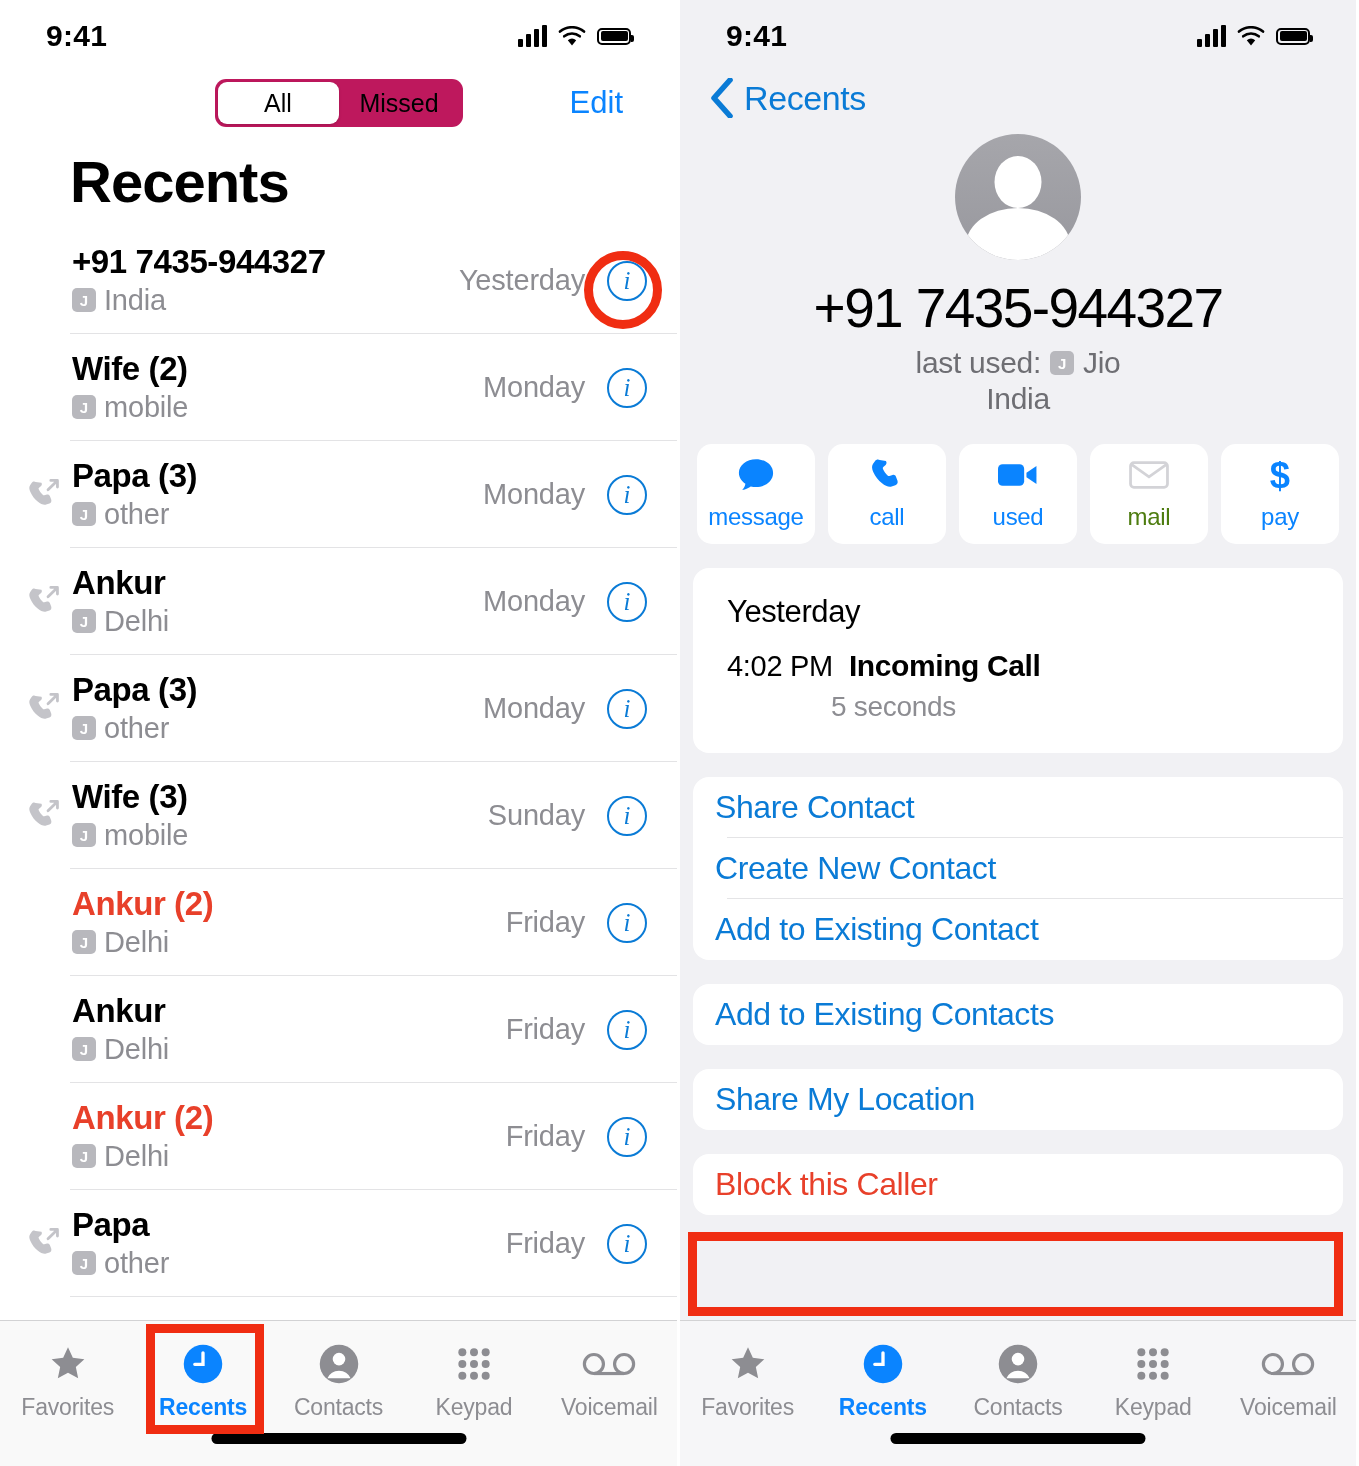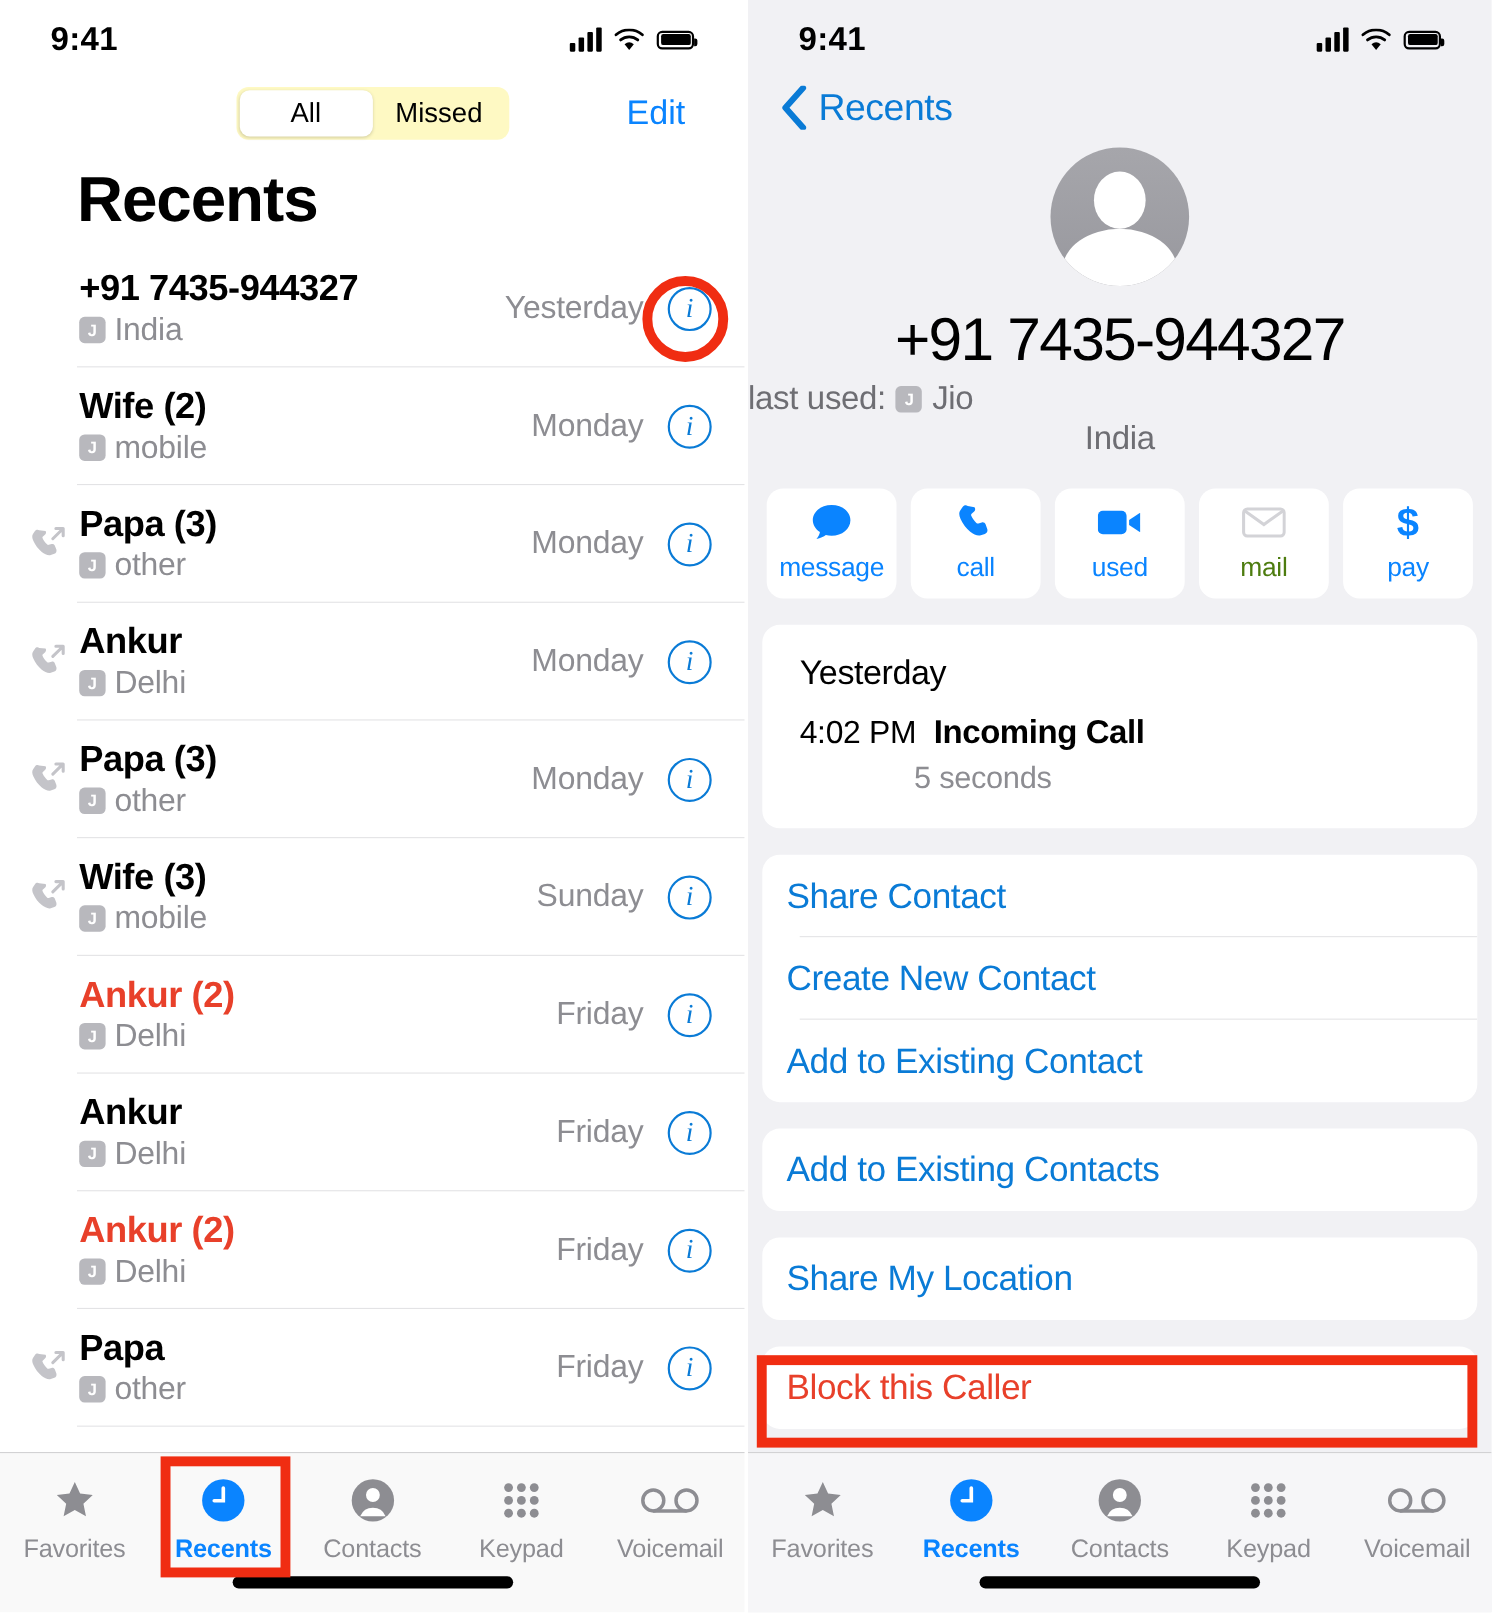--- a/index.html
+++ b/index.html
@@ -45,21 +45,21 @@
     content:""; position:absolute; right:-5px; top:5px;
     width:3px; height:7px; background:#000; border-radius:0 2px 2px 0;
   }
 
   
   .navrow {
     height:62px; display:flex; align-items:center;
     justify-content:center; position:relative; padding:0 24px;
   }
   .segmented {
-    background:#fef9c3; border-radius:11px; padding:3px;
+    background:#be185d; border-radius:11px; padding:3px;
     display:flex; width:248px; height:48px;
   }
   .seg {
     flex:1; display:flex; align-items:center; justify-content:center;
     font-size:25px; color:#000; border-radius:9px; cursor:pointer;
   }
   .seg.active { background:#fff; box-shadow:0 1px 3px rgba(0,0,0,.16); font-weight:500; }
   .edit-btn {
     position:absolute; right:54px; top:50%; transform:translateY(-50%);
     font-size:31px; color:#0a84ff; cursor:pointer;
@@ -145,21 +145,21 @@
   .avatar .body {
     position:absolute; left:50%; transform:translateX(-50%);
     bottom:-22px; width:104px; height:74px; background:#fff; border-radius:50%;
   }
 
   .contact-number {
     text-align:center; font-size:55px; color:#000;
     margin-top:16px; letter-spacing:-1.6px;
   }
   .lastused {
-    display:flex; align-items:center; justify-content:flex-start; gap:9px;
+    display:flex; align-items:center; justify-content:center; gap:9px;
     margin-top:6px; font-size:30px; color:#6e6e73; letter-spacing:-.3px;
   }
   .country { text-align:center; font-size:30px; color:#6e6e73; margin-top:2px; letter-spacing:-.3px; }
 
   .actions-row {
     display:flex; gap:13px; padding:0 14px; margin-top:28px; justify-content:center;
   }
   .action-card {
     width:118px; height:100px; background:#fff; border-radius:15px;
     display:flex; flex-direction:column; align-items:center; justify-content:center;
@@ -176,21 +176,21 @@
   .card.gap { margin-top:24px; }
 
   .history-card { padding:26px 34px 30px 34px; }
   .history-day { font-size:31px; color:#000; letter-spacing:-.4px; }
   .history-line { display:flex; align-items:baseline; gap:16px; margin-top:19px; }
   .history-time { font-size:29px; color:#000; letter-spacing:-.3px; }
   .history-type { font-size:30px; color:#000; font-weight:bold; letter-spacing:-.4px; }
   .history-dur { font-size:28px; color:#8d8d92; margin-top:8px; padding-left:104px; letter-spacing:-.3px; }
 
   .menu-item {
-    height:75px; display:flex; align-items:center;
+    height:61px; display:flex; align-items:center;
     padding-left:22px; font-size:32px; color:#0a7bd6;
     position:relative; cursor:pointer; letter-spacing:-.4px;
   }
   .menu-item .msep { position:absolute; left:34px; right:0; bottom:0; height:1px; background:#e4e4e6; }
   .menu-item.danger { color:#e8402a; }
 </style>
 </head>
 <body>
 
 <div class="screens">

